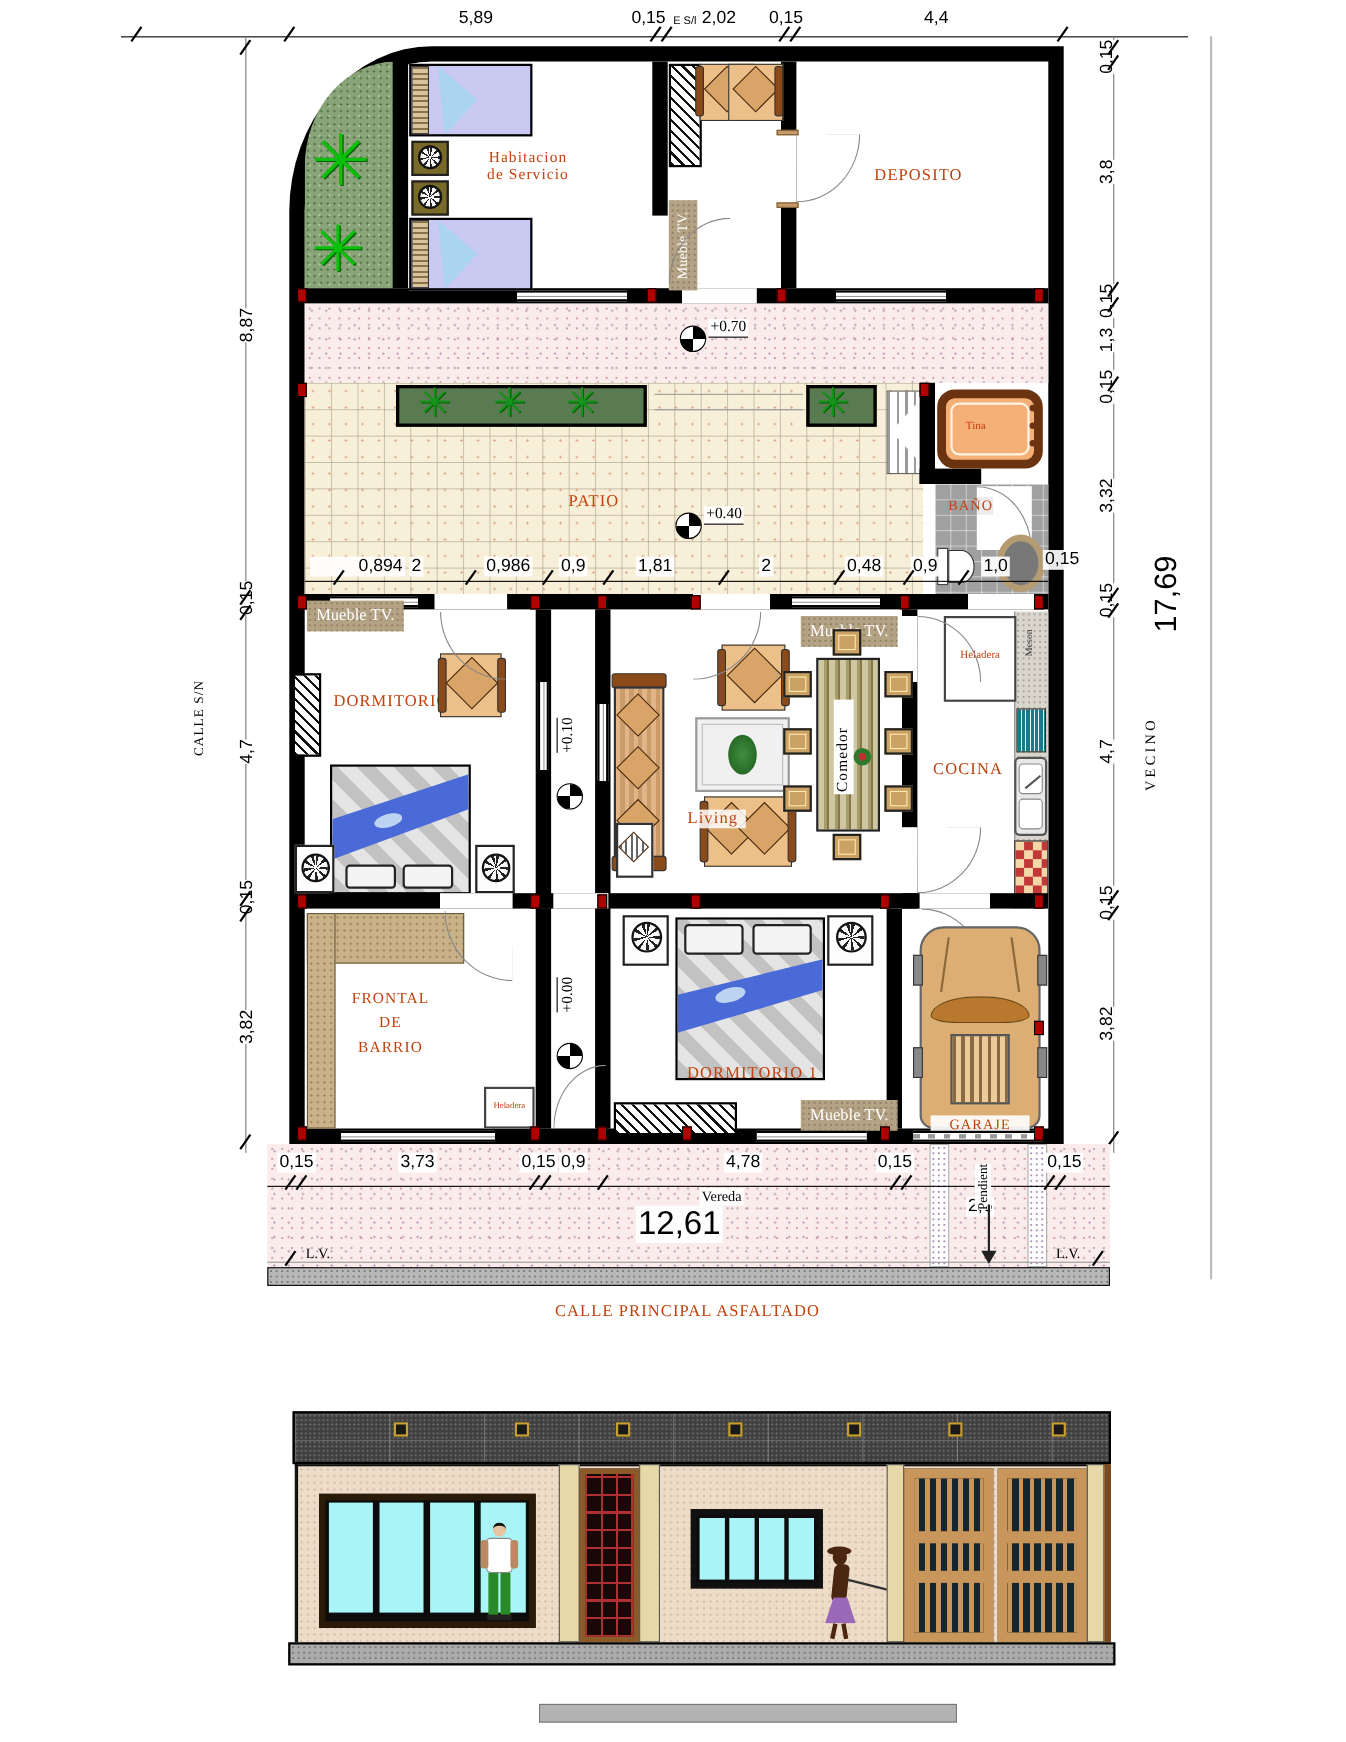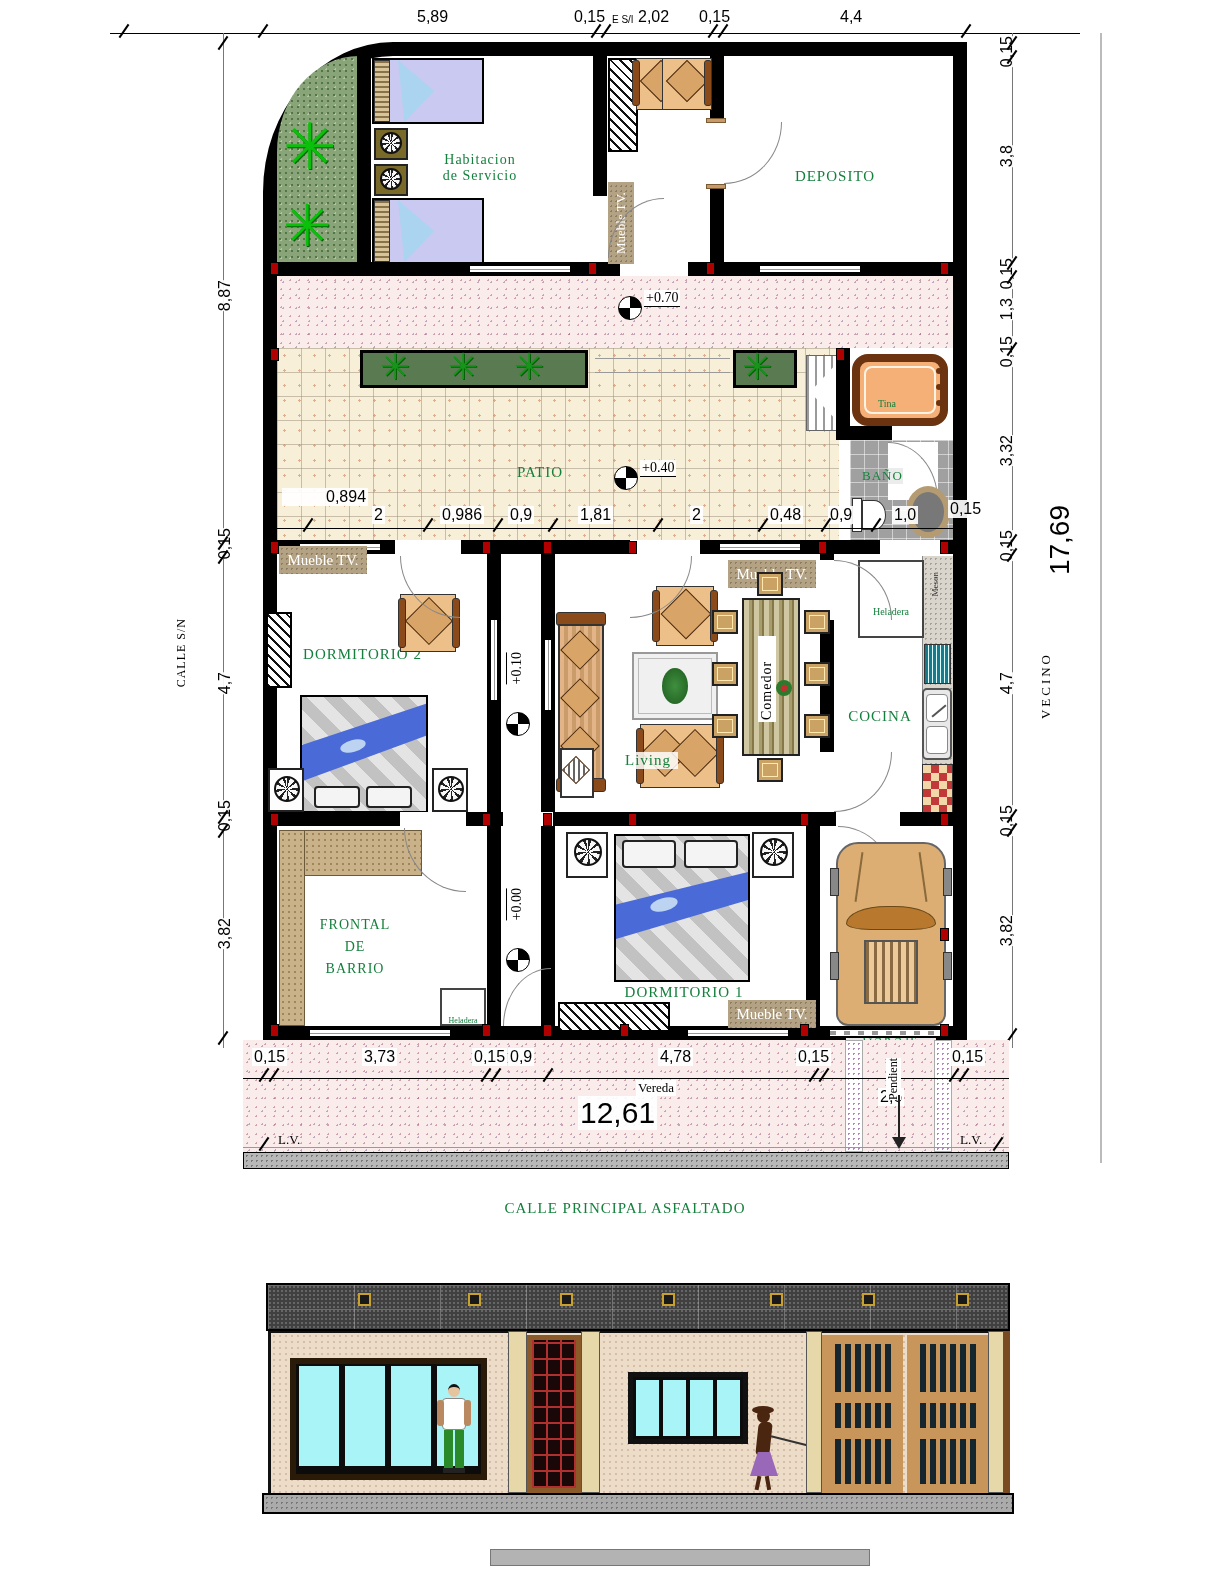--- a/index.html
+++ b/index.html
@@ -7,21 +7,21 @@
           font-family:"Liberation Sans",sans-serif;}
   .a{position:absolute;}
   .wall{position:absolute;background:#000;}
   .rj{position:absolute;width:9px;height:13px;background:#b00000;border:1px solid #000;box-sizing:border-box;}
   .dline{position:absolute;background:#999;}
   .dlineb{position:absolute;background:#000;}
   .slash{position:absolute;width:16px;height:2px;background:#000;transform:rotate(-55deg);}
   .dim{position:absolute;font:16px "Liberation Sans",sans-serif;color:#000;background:rgba(255,255,255,.92);padding:0 2px;white-space:nowrap;}
   .dimsm{font-size:10px;}
   .vtext{writing-mode:vertical-rl;transform:rotate(180deg);}
-  .room{position:absolute;font:15px "Liberation Serif",serif;color:#15803d;letter-spacing:1px;text-align:center;white-space:nowrap;margin-top:16px;}
+  .room{position:absolute;font:15px "Liberation Serif",serif;color:#c2410c;letter-spacing:1px;text-align:center;white-space:nowrap;}
   .serif{font-family:"Liberation Serif",serif;}
   .speck{background-color:#f9ecea;background-image:radial-gradient(rgba(180,100,120,.55) 1px,transparent 1px),radial-gradient(rgba(120,80,140,.45) 1px,transparent 1px);background-size:9px 9px,13px 13px;}
   .tile{background-color:#f8efd8;background-image:linear-gradient(rgba(150,140,120,.5) 1px,transparent 1px),linear-gradient(90deg,rgba(150,140,120,.5) 1px,transparent 1px),radial-gradient(rgba(200,120,80,.55) 1px,transparent 1.2px);background-size:24px 24px,24px 24px,15px 15px;}
   .grass{background-color:#88a478;background-image:radial-gradient(rgba(40,80,30,.55) 1px,transparent 1px),radial-gradient(rgba(225,235,205,.45) 1px,transparent 1px);background-size:6px 6px,9px 9px;}
   .gtile{background-color:#a0a0a0;background-image:linear-gradient(rgba(255,255,255,.5) 1px,transparent 1px),linear-gradient(90deg,rgba(255,255,255,.5) 1px,transparent 1px);background-size:14px 14px;}
   .meson{background-color:#d9d5cd;background-image:radial-gradient(rgba(120,120,110,.55) 1px,transparent 1px);background-size:5px 5px;}
   .ctr{background-color:#c9b189;background-image:radial-gradient(rgba(120,90,40,.5) 1px,transparent 1px);background-size:6px 6px;border:1px solid #6a5a3a;box-sizing:border-box;}
   .tan{background-color:#b3a284;background-image:radial-gradient(rgba(90,70,40,.4) 1px,transparent 1px);background-size:5px 5px;color:#fff;font-family:"Liberation Serif",serif;}
   .winstrip{position:absolute;background:#fff;border-top:2px solid #000;border-bottom:2px solid #000;box-sizing:border-box;background-image:linear-gradient(#999,#999);background-size:100% 1px;background-position:center;background-repeat:no-repeat;}
   .sill{position:absolute;background:#c8996a;border:1px solid #7a5a30;box-sizing:border-box;}
@@ -151,21 +151,21 @@
   <div class="a" style="left:936px;top:400px;width:6px;height:6px;border-radius:50%;background:#6b3310;"></div>
   <div class="a gtile" style="left:850px;top:440px;width:103px;height:100px;"></div>
   <div class="a" style="left:888px;top:442px;width:50px;height:58px;background:#fff;"></div>
   <div class="arc qtr" style="left:888px;top:442px;width:50px;height:58px;"></div>
   <div class="room" style="left:862px;top:452px;font-size:13px;background:rgba(160,160,160,.2);">BAÑO</div>
   <div class="a" style="left:852px;top:498px;width:10px;height:34px;background:#fff;border:1.5px solid #333;box-sizing:border-box;"></div>
   <div class="a" style="left:862px;top:500px;width:24px;height:30px;background:#fff;border:1.5px solid #333;border-radius:0 50% 50% 0;box-sizing:border-box;"></div>
   <div class="a" style="left:906px;top:486px;width:44px;height:52px;background:#787878;border:6px solid #b59b72;border-radius:50%;box-sizing:border-box;"></div>
 
   <div class="dlineb" style="left:277px;top:528px;width:676px;height:1px;"></div>
-  <span class="dim" style="left:282px;top:488px;padding-left:44px;">0,894</span>
+  <span class="dim" style="left:282px;top:506px;padding-left:44px;">0,894</span>
   <span class="dim" style="left:372px;top:506px;">2</span>
   <span class="dim" style="left:440px;top:506px;">0,986</span>
   <span class="dim" style="left:508px;top:506px;">0,9</span>
   <span class="dim" style="left:578px;top:506px;">1,81</span>
   <span class="dim" style="left:690px;top:506px;">2</span>
   <span class="dim" style="left:768px;top:506px;">0,48</span>
   <span class="dim" style="left:828px;top:506px;">0,9</span>
   <span class="dim" style="left:892px;top:506px;">1,0</span>
   <span class="dim" style="left:948px;top:500px;">0,15</span>
   <div class="slash" style="left:300px;top:524px;"></div>

